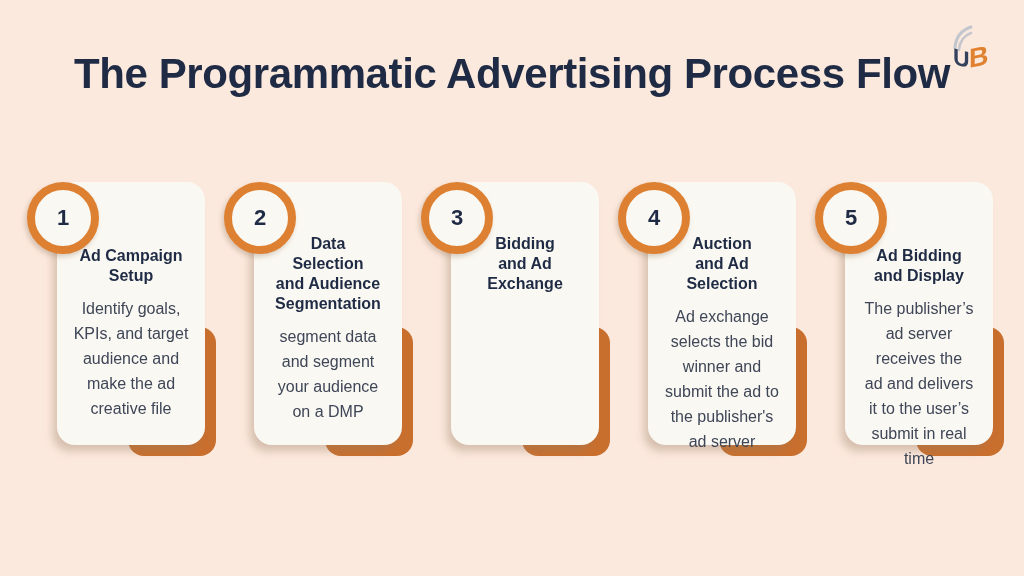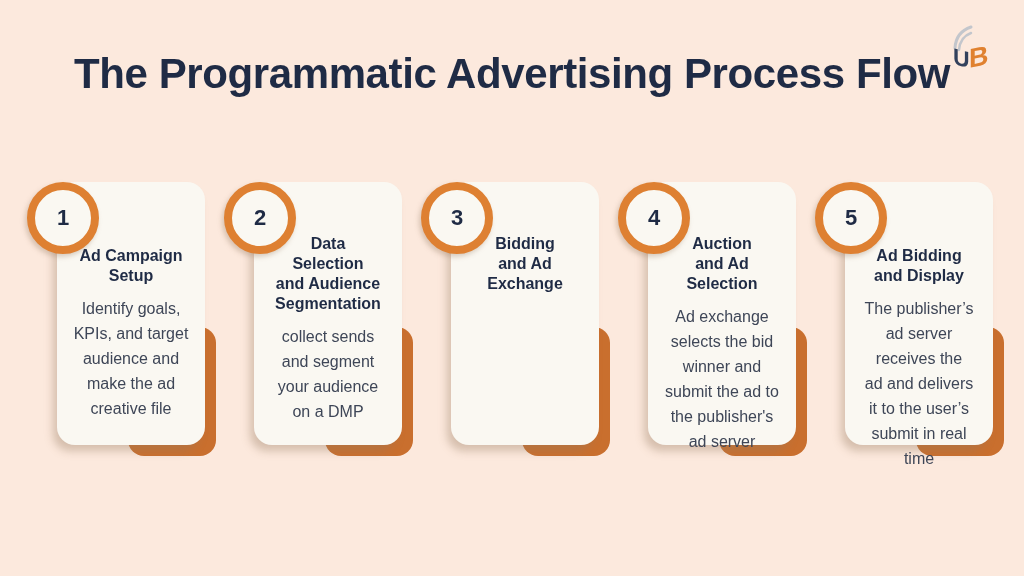--- a/index.html
+++ b/index.html
@@ -130,21 +130,21 @@
       </div>
     </div>
 
     <div class="card-wrap">
       <div class="card-shadow"></div>
       <div class="card">
         <div class="card-heading">Data
 Selection
 and Audience
 Segmentation</div>
-        <div class="card-body">collect sends
+        <div class="card-body">segment data
 and segment
 your audience
 on a DMP</div>
       </div>
       <div class="badge">
         <span>2</span>
       </div>
     </div>
 
     <div class="card-wrap">

